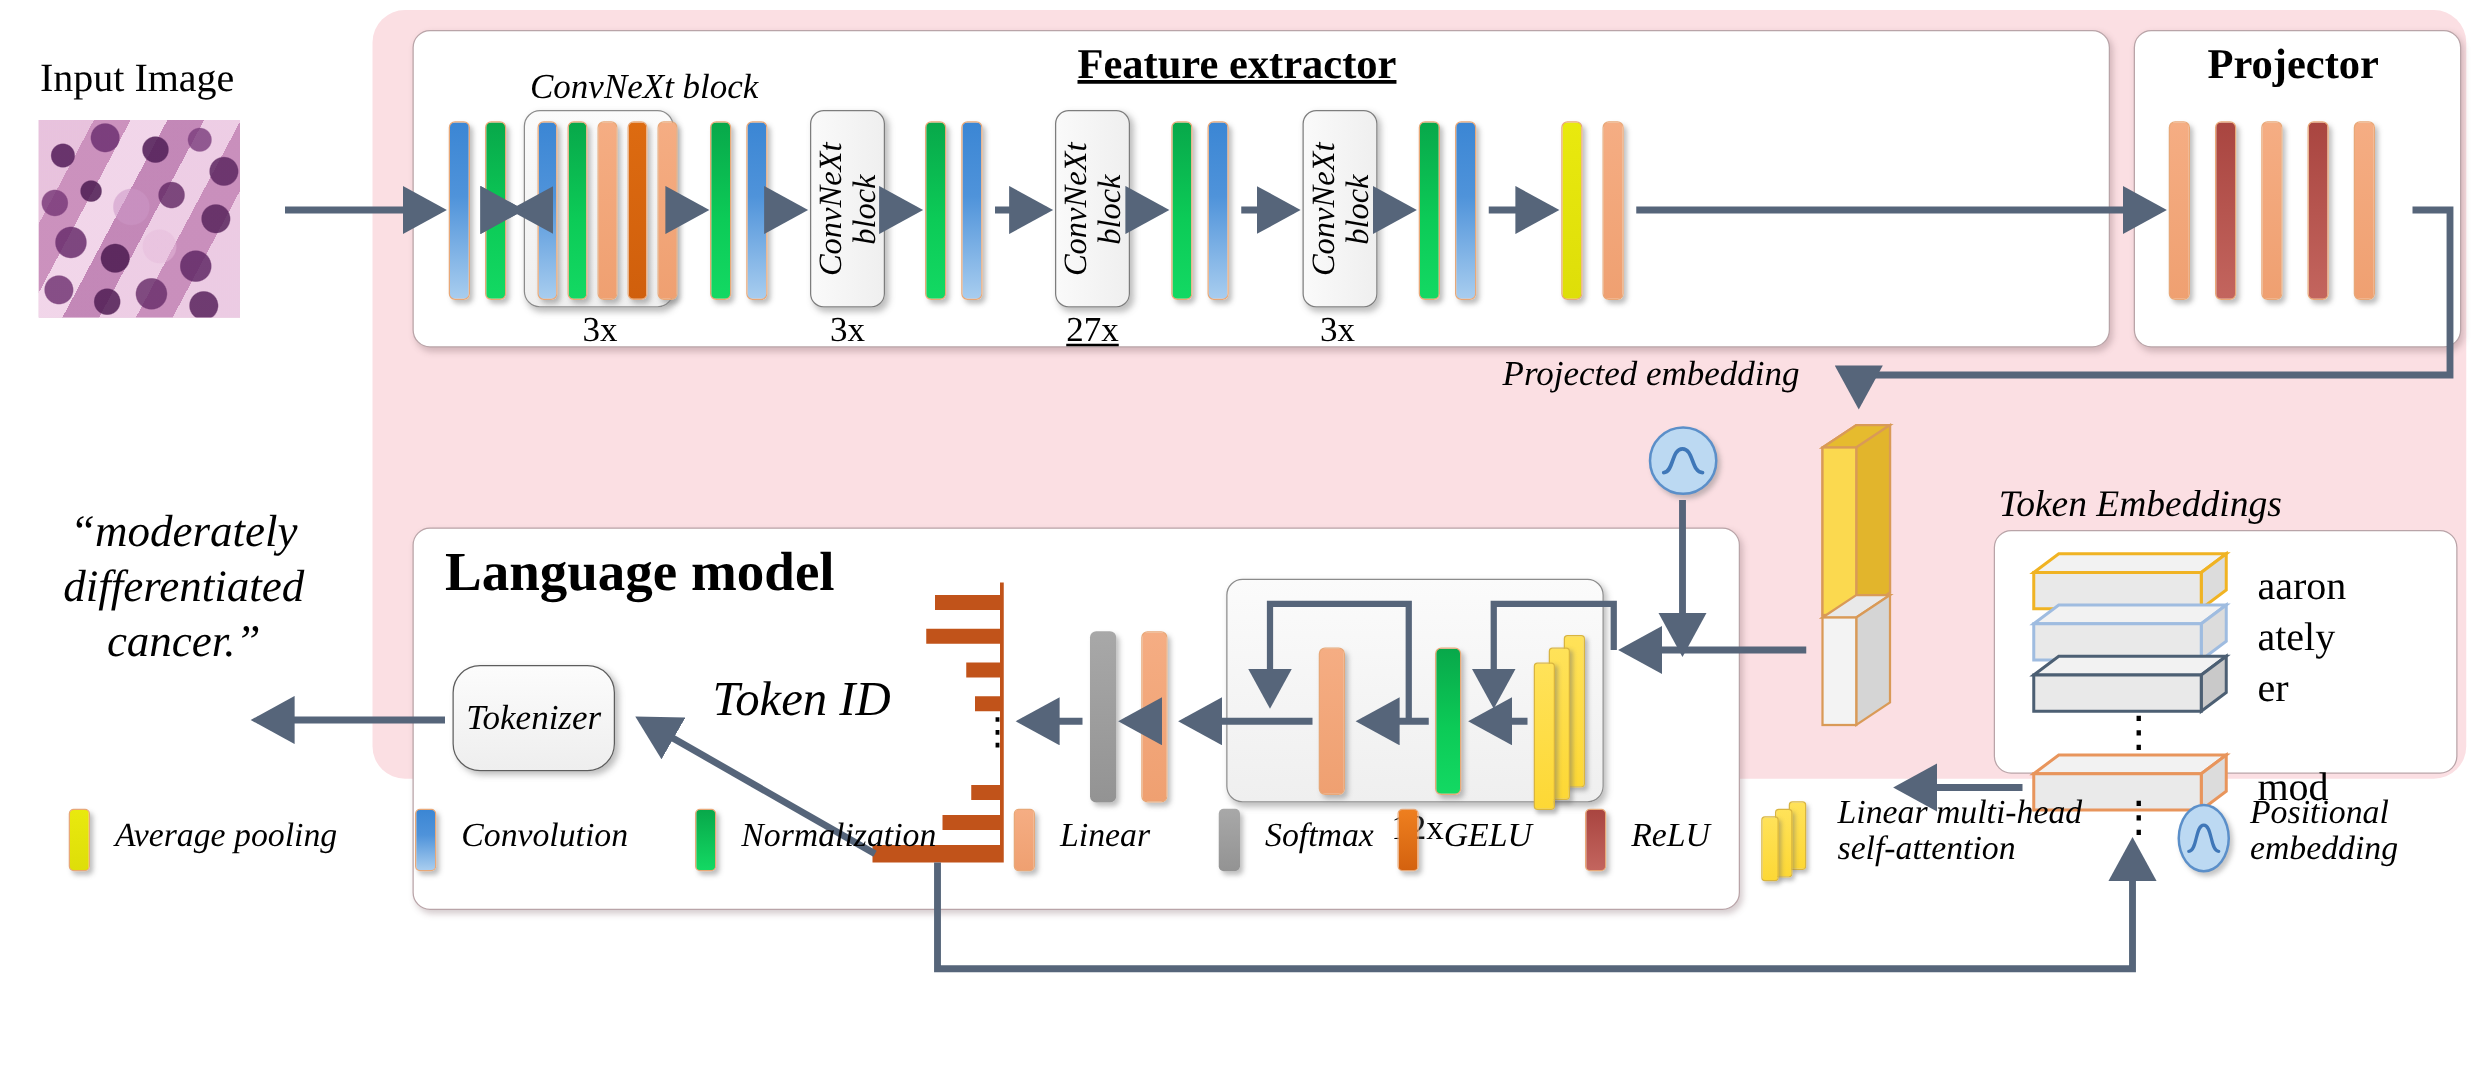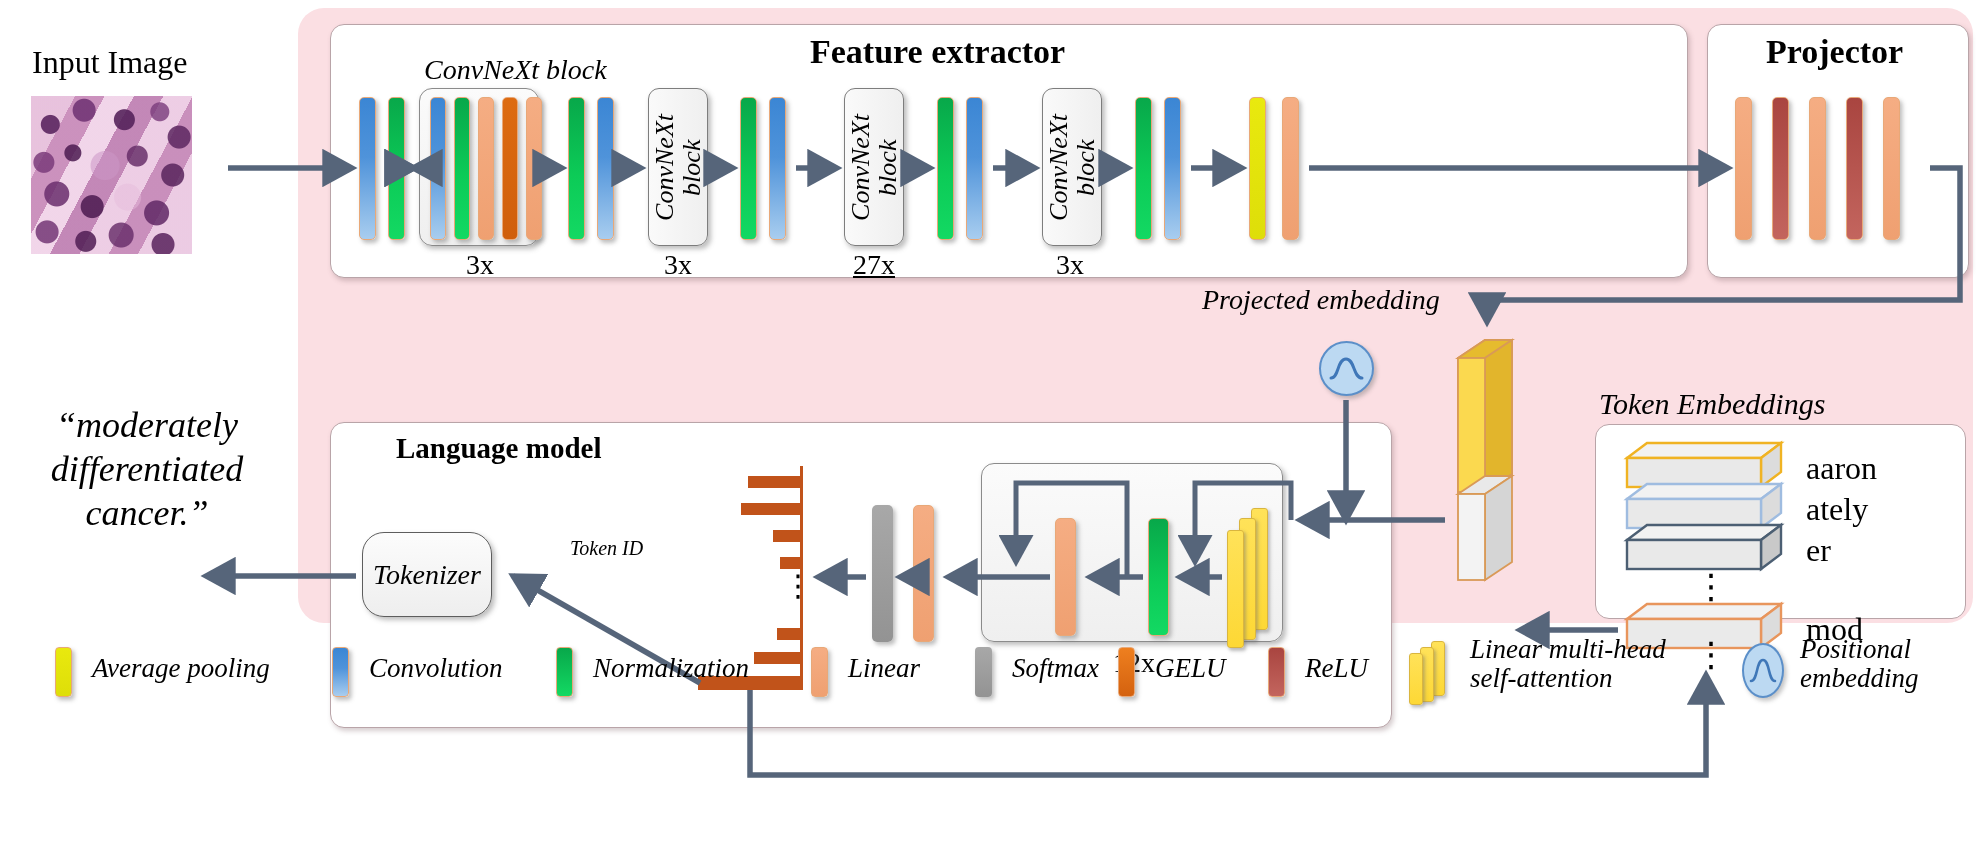--- a/index.html
+++ b/index.html
@@ -160,21 +160,21 @@
 
   <div class="title-bold" style="left:32px; top:44px; font-size:32px; font-weight:normal;">Input Image</div>
   <div id="histo"></div>
 
   <div class="title-italic" style="left:12px; top:404px; width:270px; font-size:36px; line-height:1.22;
               white-space:pre-line; text-align:center;">“moderately
 differentiated
 cancer.”</div>
 
   <div class="wpanel" style="left:330px; top:24px; width:1358px; height:254px;"></div>
-  <div class="title-bold" style="left:810px; top:33px; font-size:34px;">Feature extractor</div>
+  <div class="title-bold" style="left:862px; top:33px; font-size:34px;text-decoration:underline;">Feature extractor</div>
 
   <div class="bar edged" style="left:359px; top:97px; width:17px; height:143px;
               background:linear-gradient(180deg,#3b86d4 0%,#4f93da 42%,#a8cdef 100%);"></div>
   <div class="bar edged" style="left:388px; top:97px; width:17px; height:143px;
               background:linear-gradient(180deg,#08a84a 0%,#0ccb57 55%,#13d963 100%);"></div>
 
   <div class="title-italic" style="left:424px; top:54px; font-size:28px;">ConvNeXt block</div>
   <div class="gblock light" style="left:419px; top:88px; width:120px; height:158px;"></div>
   <div class="bar edged" style="left:430px; top:97px; width:16px; height:143px;
               background:linear-gradient(180deg,#3b86d4 0%,#4f93da 42%,#a8cdef 100%);"></div>
@@ -252,27 +252,27 @@
     <polygon points="33,24 60,6 60,140 33,158" fill="#e2b52c" stroke="#d99a57" stroke-width="1.8"></polygon>
     <rect x="6" y="24" width="27" height="134" fill="#fbd94f" stroke="#d99a57" stroke-width="1.8"></rect>
 
     <polygon points="6,160 33,142 60,142 33,160" fill="#e9e9e9" stroke="#d99a57" stroke-width="1.8"></polygon>
     <polygon points="33,160 60,142 60,228 33,246" fill="#d5d5d5" stroke="#d99a57" stroke-width="1.8"></polygon>
     <rect x="6" y="160" width="27" height="86" fill="#f3f3f3" stroke="#d99a57" stroke-width="1.8"></rect>
   </svg>
 
   <div class="wpanel" style="left:330px; top:422px; width:1062px; height:306px;
               top:422px;"></div>
-  <div class="title-bold" style="left:356px; top:432px; font-size:29px;margin-left:40px;">Language model</div>
+  <div class="title-bold" style="left:356px; top:432px; font-size:44px;">Language model</div>
 
   <div class="tokbox" style="left:362px; top:532px; width:130px; height:85px;">
     <span>Tokenizer</span>
   </div>
 
-  <div class="title-italic" style="left:570px; top:537px; font-size:20px;">Token ID</div>
+  <div class="title-italic" style="left:570px; top:537px; font-size:39px;">Token ID</div>
 
   <div class="haxis" style="left:800px; top:466px; height:224px;"></div>
   <div class="hbar" style="left:748px; top:476px; width:52px; height:12px;"></div>
   <div class="hbar" style="left:741px; top:503px; width:59px; height:12px;"></div>
   <div class="hbar" style="left:773px; top:530px; width:27px; height:12px;"></div>
   <div class="hbar" style="left:780px; top:557px; width:20px; height:12px;"></div>
   <div class="dots" style="left:783px; top:578px; width:16px;">⋮</div>
   <div class="hbar" style="left:777px; top:628px; width:23px; height:12px;"></div>
   <div class="hbar" style="left:754px; top:652px; width:46px; height:12px;"></div>
   <div class="hbar" style="left:698px; top:676px; width:102px; height:14px;"></div>

